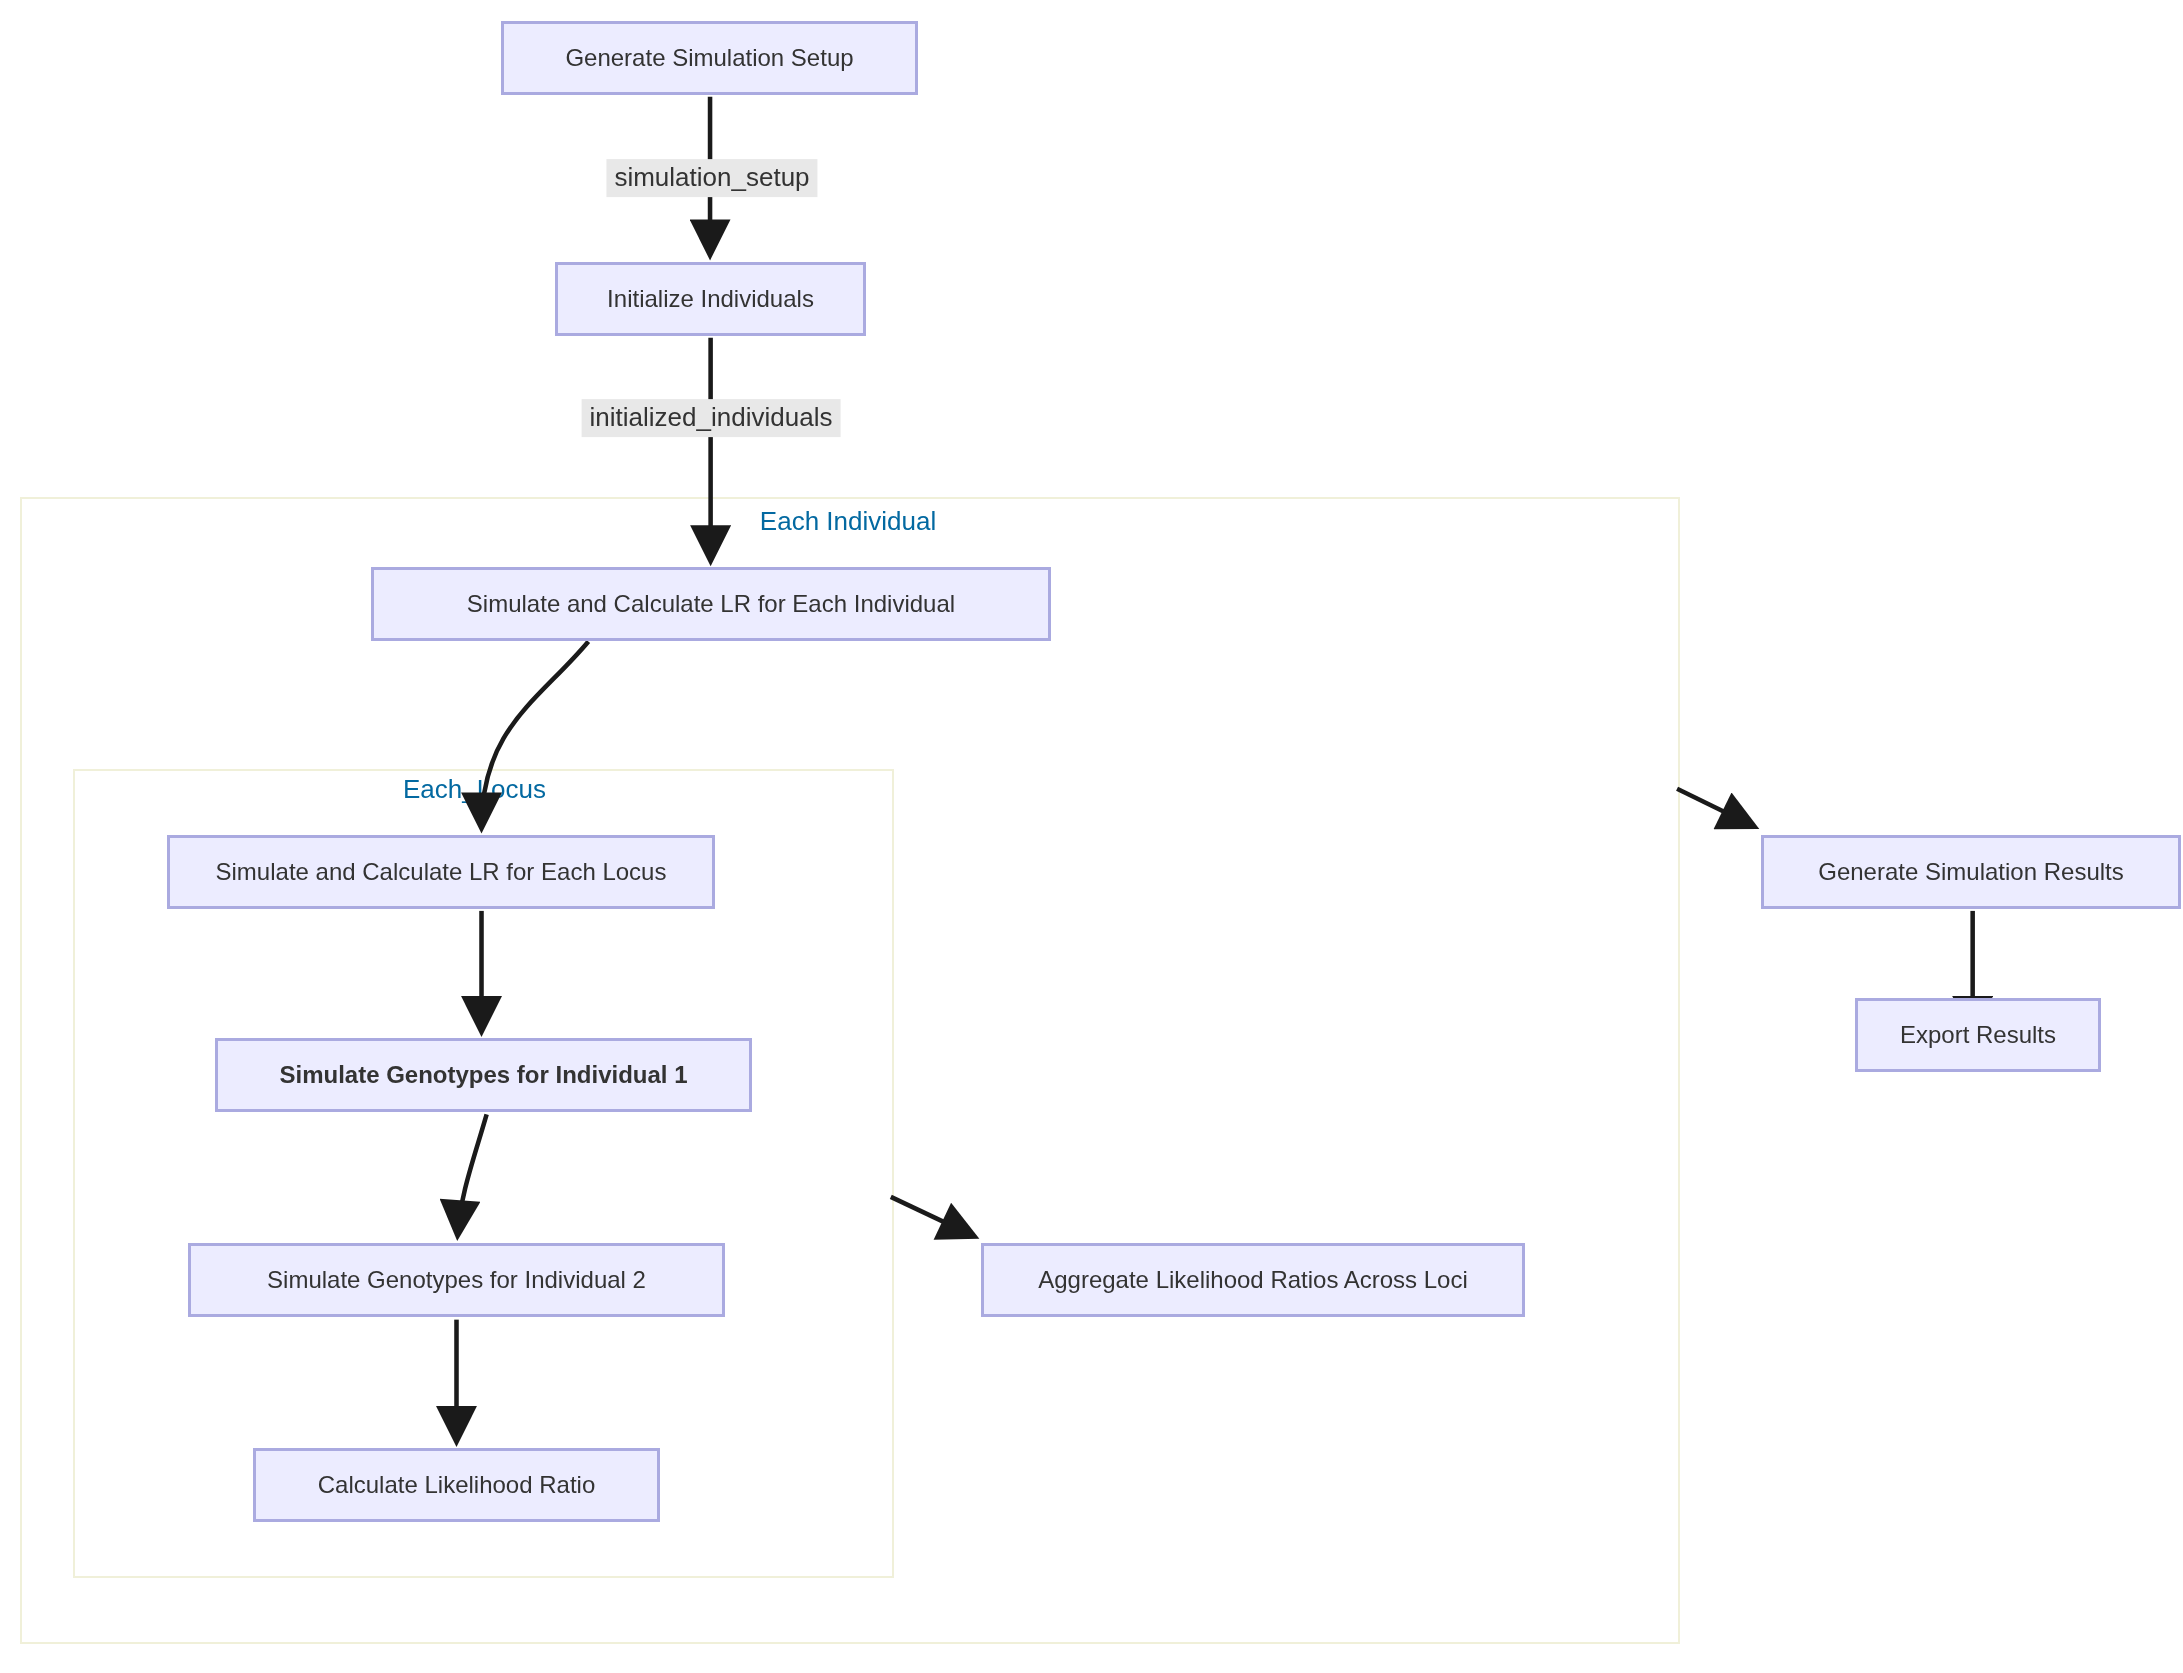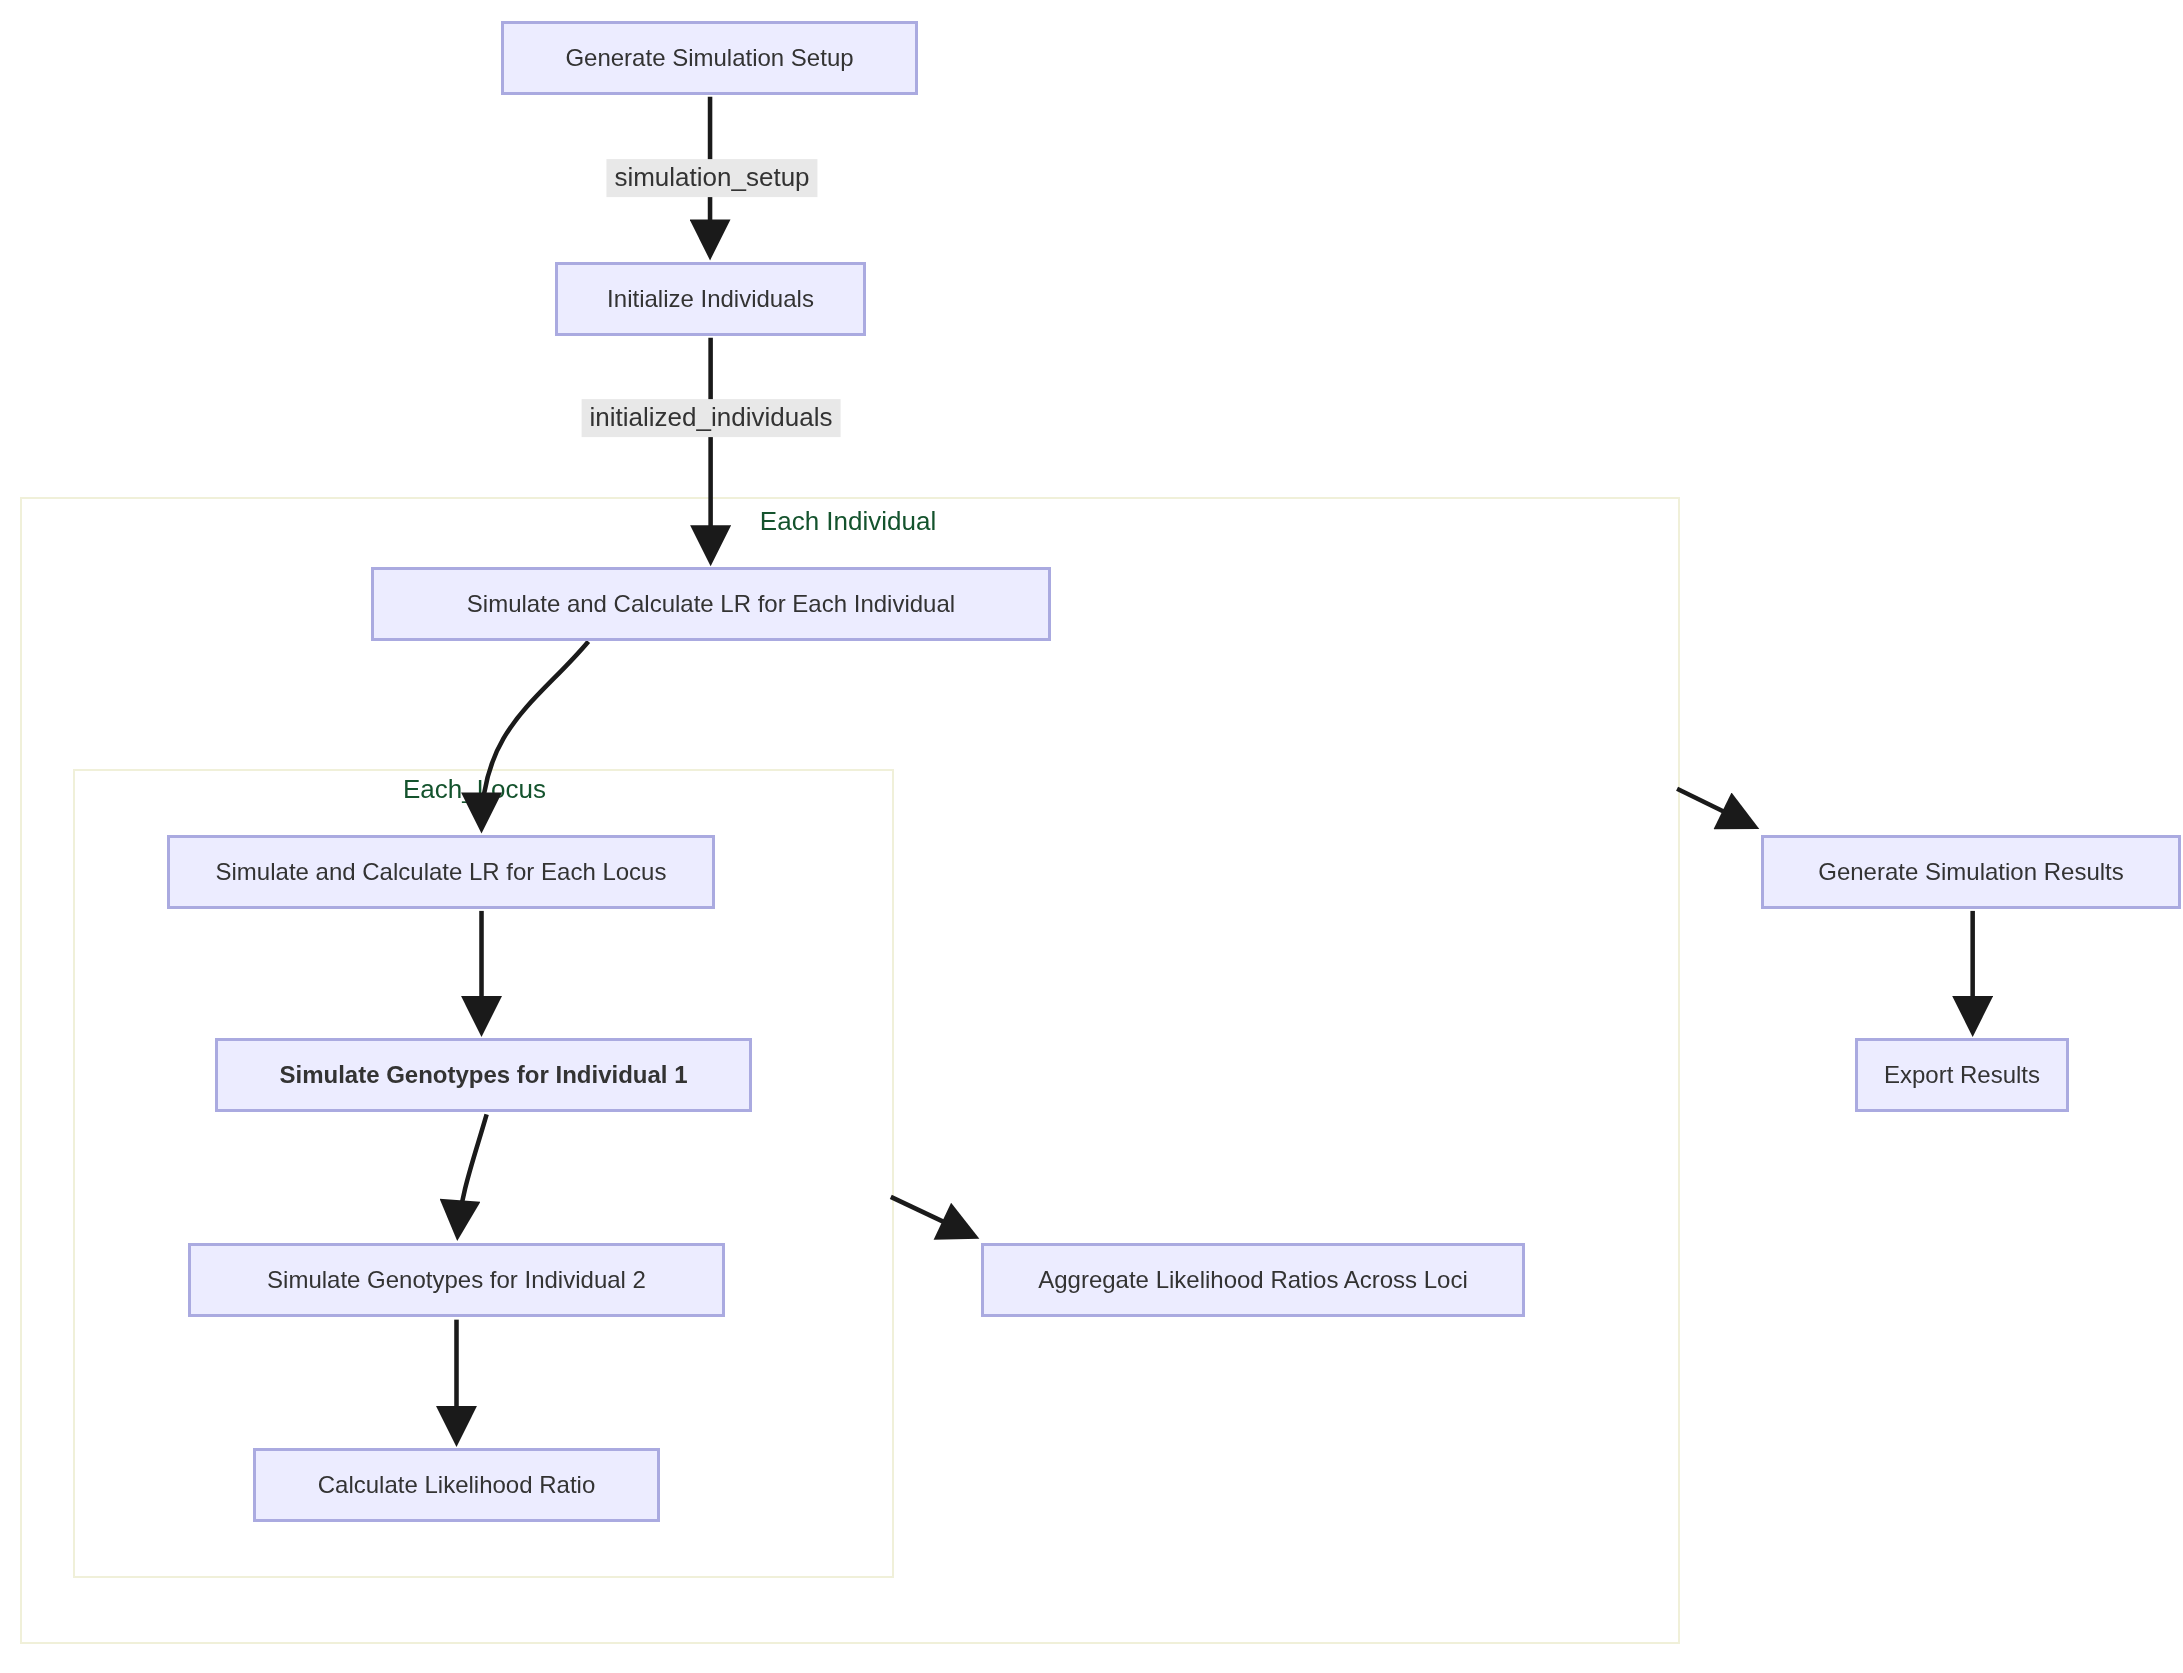--- a/index.html
+++ b/index.html
@@ -16,21 +16,21 @@
     position:absolute;
     border:2.8px solid #f0f0d9;
     background:transparent;
     z-index:0;
   }
   #cluster-outer{left:20px;top:497px;width:1656px;height:1143px;}
   #cluster-inner{left:73px;top:769px;width:817px;height:805px;}
   .cluster-title{
     position:absolute;
     font-size:26px;
-    color:#14532d;
+    color:#0369a1;
     text-align:center;
     z-index:1;
   }
   #title-outer{left:20px;top:506px;width:1656px;}
   #title-inner{left:66px;top:774px;width:817px;}
   
   svg.edges{position:absolute;left:0;top:0;z-index:2;}
   .edge{stroke:#1a1a1a;stroke-width:8;fill:none;}
   
   .edge-label{
@@ -56,21 +56,21 @@
   }
   #node-a{left:501px; top:21px;  width:417px;}
   #node-b{left:555px; top:262px; width:311px;}
   #node-c{left:371px; top:567px; width:680px;}
   #node-d{left:167px; top:835px;width:548px;}
   #node-e{left:215px; top:1038px;width:537px;font-weight:bold;}
   #node-f{left:188px; top:1243px;width:537px;}
   #node-g{left:253px; top:1448px;width:407px;}
   #node-h{left:981px;top:1243px;width:544px;}
   #node-i{left:1761px;top:835px;width:420px;}
-  #node-j{left:1855px;top:1038px;width:214px;}
+  #node-j{left:1855px;top:998px;width:246px;}
   #label-1{left:712px;top:178px;}
   #label-2{left:711px;top:418px;}
 </style>
 </head>
 <body>
 
 <div class="canvas">
 
   <div class="cluster" id="cluster-outer"></div>
   <div class="cluster" id="cluster-inner"></div>

